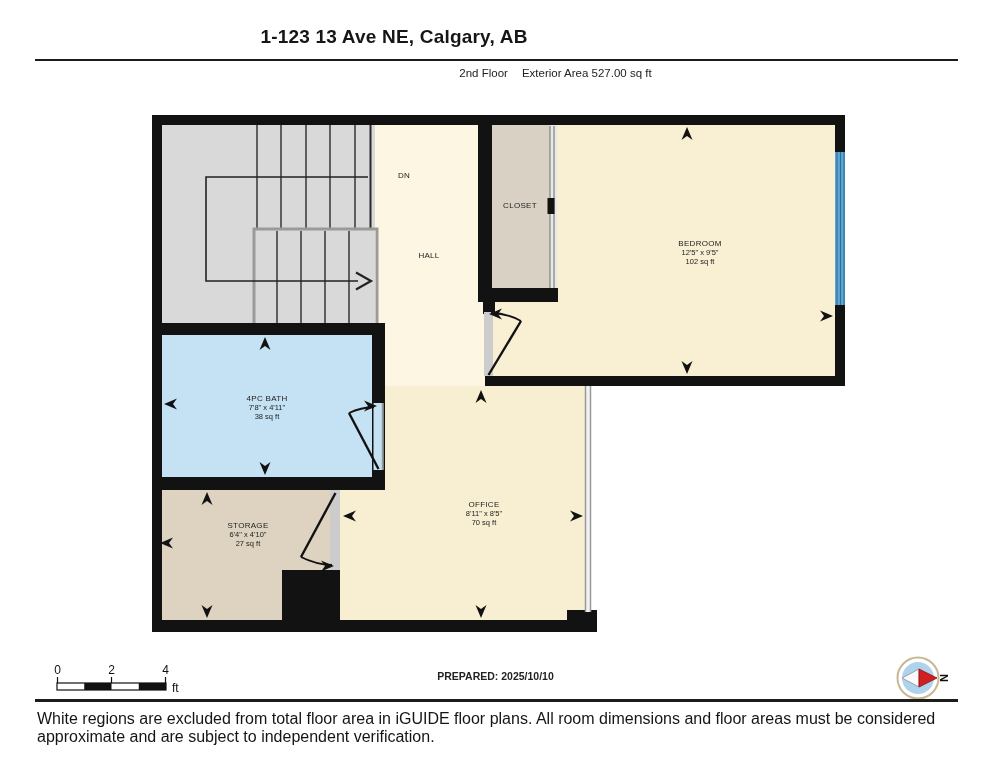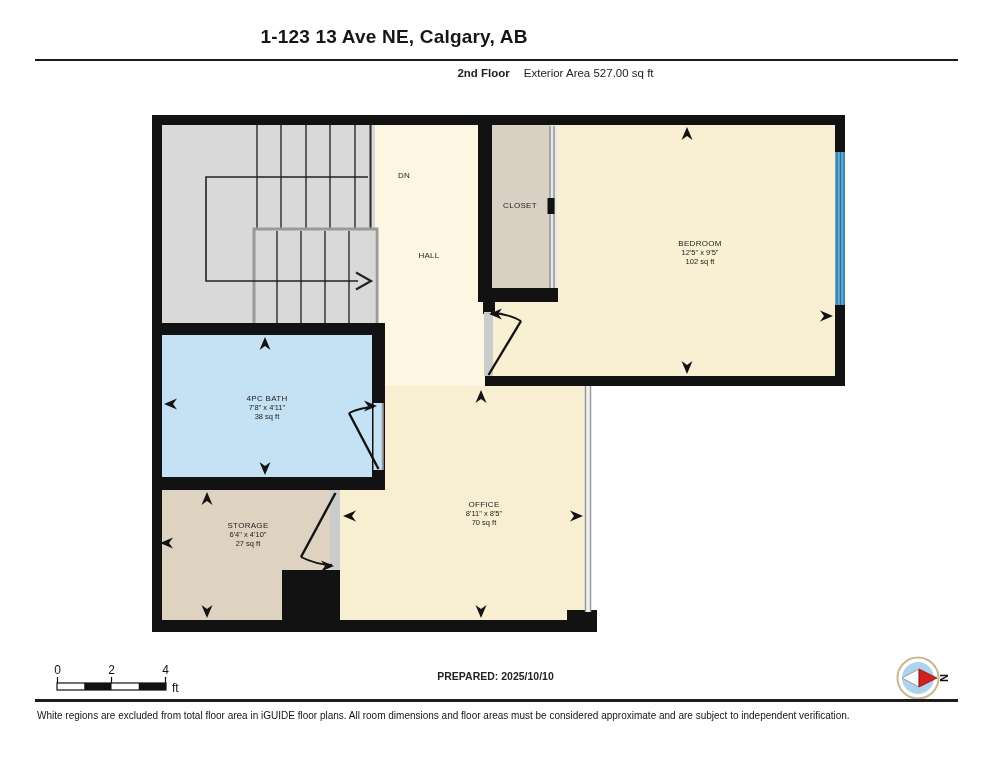--- a/index.html
+++ b/index.html
@@ -4,24 +4,24 @@
 <style>
   html,body{margin:0;padding:0;}
   body{width:993px;height:768px;background:#ffffff;position:relative;overflow:hidden;
        font-family:"Liberation Sans",sans-serif;color:#111;}
   .abs{position:absolute;}
   .page-title{top:26px;left:0;width:788px;text-align:center;font-size:19px;font-weight:bold;
               letter-spacing:.2px;color:#161616;}
   .title-rule{top:59px;left:35px;width:923px;height:2px;background:#1c1c1c;}
   .subtitle{top:67px;left:0;width:993px;display:flex;justify-content:center;gap:14px;
             transform:translateX(40px);font-size:11.5px;color:#222;}
-  .subtitle .fl{font-weight:bold;margin-left:38px;}
+  .subtitle .fl{font-weight:normal;margin-left:38px;}
   .prepared{top:670px;left:0;width:991px;text-align:center;font-size:10.5px;font-weight:bold;color:#222;}
   .footer-rule{top:699px;left:35px;width:923px;height:3px;background:#1c1c1c;}
-  .disclaimer{top:710px;left:37px;width:930px;font-size:10px;color:#151515;}
+  .disclaimer{top:710px;left:37px;width:930px;font-size:16px;color:#151515;}
   svg{position:absolute;top:0;left:0;}
   .wall{fill:#121212;}
   .thin{stroke:#2a2a2a;stroke-width:1.4;}
   .lbl{text-anchor:middle;fill:#1c1c1c;}
   .rm-name{font-size:8px;letter-spacing:.3px;}
   .rm-dim{font-size:7.5px;}
   .sc-num{font-size:12px;text-anchor:middle;fill:#111;}
   .sc-ft{font-size:12px;fill:#111;}
   .north{font-size:11px;font-weight:bold;fill:#111;text-anchor:middle;}
 </style>

